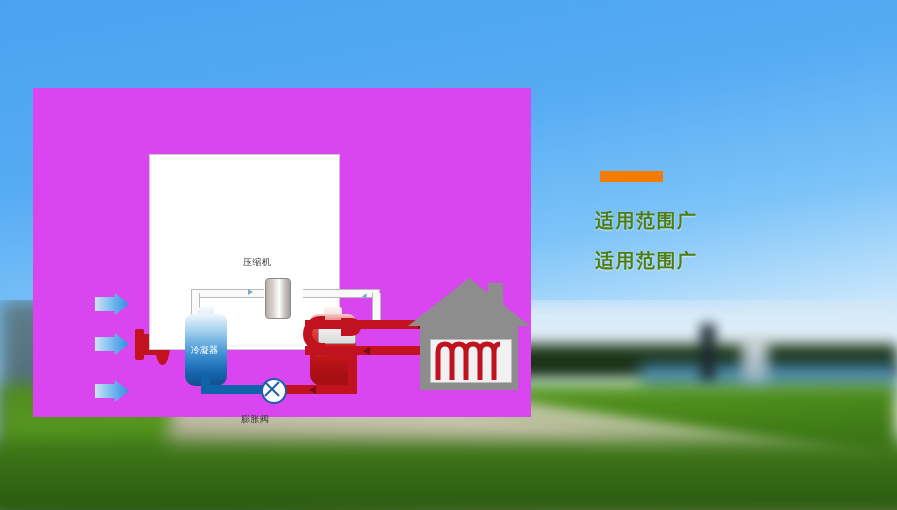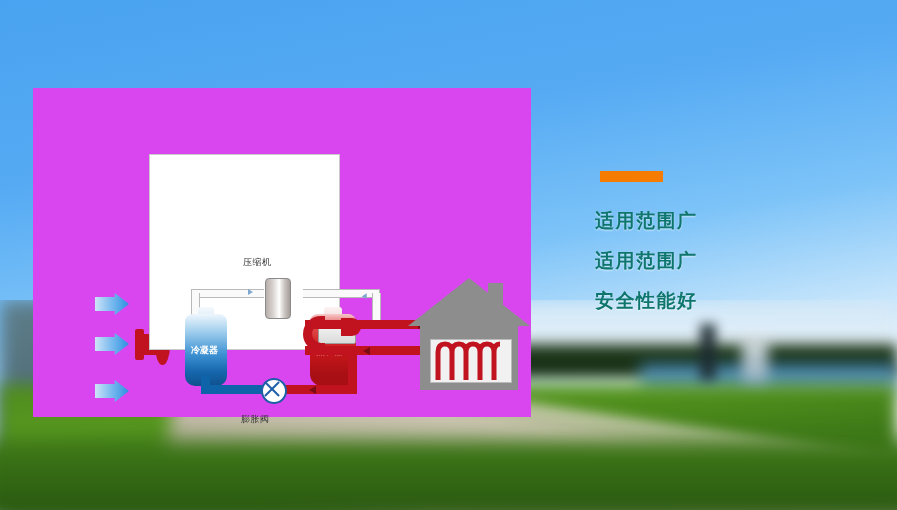--- a/index.html
+++ b/index.html
@@ -117,21 +117,21 @@
 
   
   .panel{
     position:absolute;left:116px;top:66px;width:189px;height:194px;
     border:1px solid #c9c9c9;background:#ffffff;
   }
 
   .lbl{position:absolute;color:#333;font-size:9px;letter-spacing:.5px;white-space:nowrap;}
   .lbl-compressor{left:210px;top:168px;}
   .lbl-valve{left:208px;top:325px;}
-  .lbl-white{position:absolute;color:#fff;font-size:9px;font-weight:bold;white-space:nowrap;}
+  .lbl-white{position:absolute;color:#fff;font-size:9px;font-weight:normal;white-space:nowrap;}
   .lbl-condenser{left:158px;top:256px;}
   .lbl-evaporator{left:283px;top:257px;}
 
   
   .gpipe{position:absolute;background:#fafafa;border:1px solid #b9b9b9;}
   .gp-top-left{left:158px;top:201px;width:72px;height:7px;border-right:none;}
   .gp-top-right{left:270px;top:201px;width:76px;height:7px;border-left:none;}
   .gp-left-riser{left:158px;top:205px;width:7px;height:36px;border-top:none;}
   .gp-right-riser{left:339px;top:205px;width:7px;height:34px;border-top:none;}
 
@@ -230,21 +230,21 @@
 
   
   .title{
     position:absolute;left:596px;top:126px;
     font-size:30px;font-weight:bold;color:#0d6ef5;letter-spacing:2px;
     text-shadow:0 1px 2px rgba(255,255,255,.55);
   }
   .rule{position:absolute;left:600px;top:171px;width:63px;height:11px;background:#f57c00;}
   .bullet{
     position:absolute;left:595px;
-    font-size:19px;font-weight:bold;color:#0f766e;letter-spacing:1.5px;
+    font-size:19px;font-weight:bold;color:#4d7c0f;letter-spacing:1.5px;
     text-shadow:0 1px 2px rgba(255,255,255,.6);
   }
   .b1{top:208px;}
   .b2{top:248px;}
   .b3{top:288px;}
 </style>
 </head>
 <body>
 
 <div class="stage">
@@ -332,15 +332,14 @@
           </svg>
         </div>
       </div>
 
     </div>
   </div>
 
   <div class="rule"></div>
   <div class="bullet b1">适用范围广</div>
   <div class="bullet b2">适用范围广</div>
-  <div class="bullet b3">安全性能好</div>
 
 </div>
 
 </body></html>

